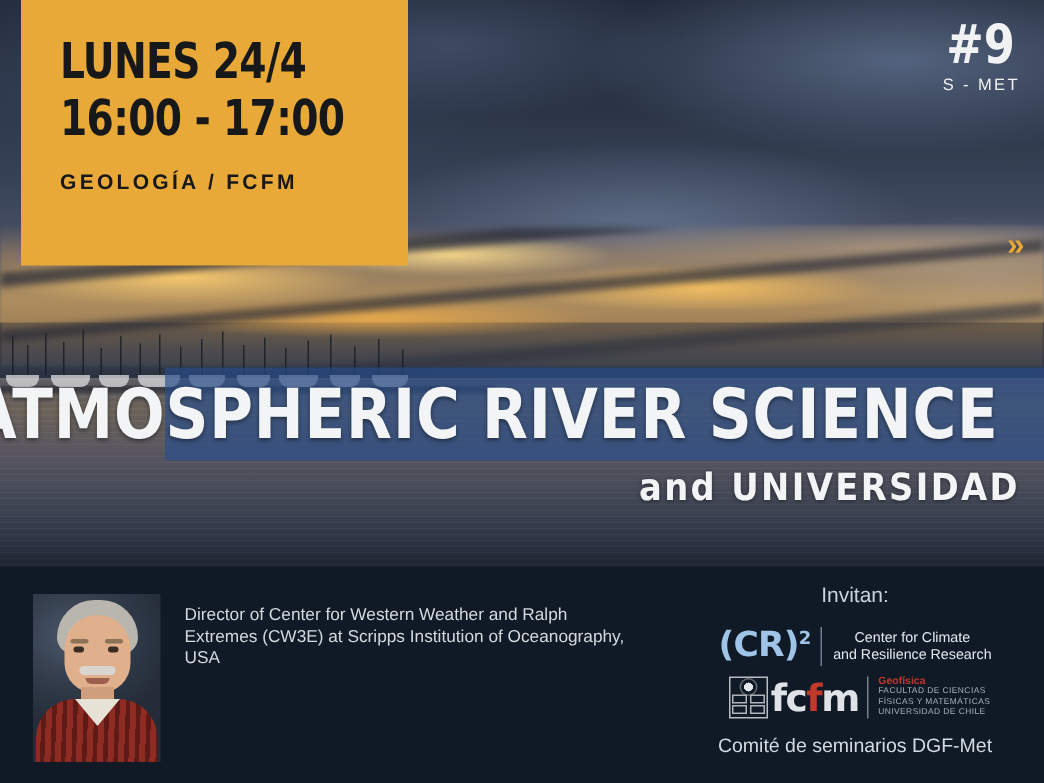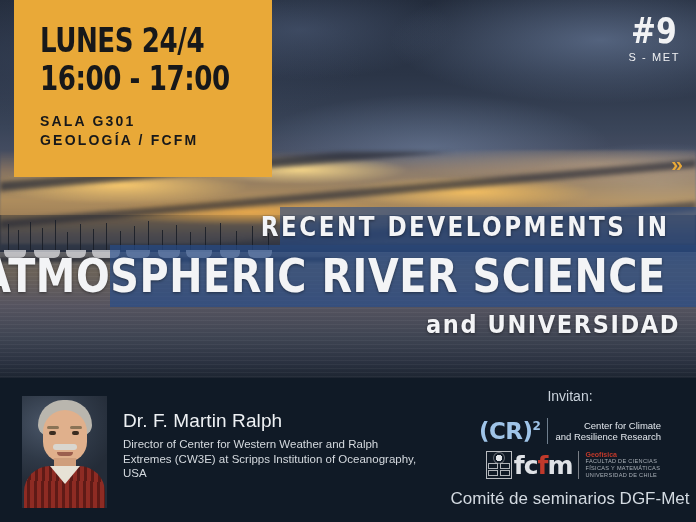--- a/index.html
+++ b/index.html
@@ -182,41 +182,41 @@
   
   #sponsors{position:absolute;left:450px;top:10px;width:240px;text-align:center;}
   .invitan{color:#c9d2db;font-size:14px;}
   .logo-cr{display:flex;align-items:center;justify-content:center;gap:7px;margin-top:14px;}
   .cr-mark{
     color:#9fc4e8;font-size:23px;font-weight:bold;letter-spacing:-.5px;line-height:1;
     font-family:"DejaVu Sans","Liberation Sans",sans-serif;
   }
   .cr-mark sup{font-size:12px;}
   .cr-div{width:1px;height:26px;background:#6f7e8d;}
-  .cr-txt{color:#e3e8ee;font-size:9.5px;line-height:11.5px;text-align:right;}
+  .cr-txt{color:#e3e8ee;font-size:9.5px;line-height:11.5px;text-align:center;}
 
   .logo-fcfm{display:flex;align-items:center;justify-content:center;gap:2px;margin-top:7px;padding-left:6px;}
   .crest{
     width:26px;height:28px;border:1.4px solid #b9bcc0;position:relative;background:transparent;
   }
   .crest .sun{position:absolute;left:7px;top:1px;width:10px;height:10px;border-radius:50%;
     background:radial-gradient(circle,#e3e6ea 0 42%, rgba(227,230,234,0) 43%);
     box-shadow:0 0 0 1px rgba(185,188,192,.5);}
   .crest .quad{position:absolute;left:0;top:10px;width:26px;height:16px;}
   .crest .quad i{position:absolute;border:1px solid #b0b4b8;}
   .fcfm-word{
     color:#dfe2e6;font-size:25px;font-weight:bold;letter-spacing:-1px;line-height:1;
     font-family:"DejaVu Sans","Liberation Sans",sans-serif;
   }
   .fcfm-word .r{color:#c0392b;}
   .fcfm-div{width:1px;height:28px;background:#7a7f86;margin:0 4px;}
   .fcfm-txt{text-align:left;}
   .fcfm-geo{color:#c0392b;font-size:7px;font-weight:bold;}
   .fcfm-fac{color:#aab0b8;font-size:5.6px;line-height:7px;letter-spacing:.3px;}
-  .comite{color:#d3dae1;font-size:17px;margin-top:10px;}
+  .comite{color:#d3dae1;font-size:13px;margin-top:10px;}
 </style>
 </head>
 <body>
 
 <div id="poster">
 
   <div id="photo">
     <div class="sky"></div>
     <div class="sunset"></div>
     <div class="streaks"></div>
@@ -253,38 +253,34 @@
       <div class="hull" style="left:186px;width:26px;"></div>
       <div class="hull" style="left:220px;width:20px;"></div>
       <div class="hull" style="left:248px;width:24px;"></div>
     </div>
   </div>
 
   <div id="date-box">
     <div class="date-line">LUNES 24/4</div>
     <div class="date-line">16:00 - 17:00</div>
     <div class="venue">
-      <div>SALA G301</div>
       <div>GEOLOGÍA / FCFM</div>
     </div>
   </div>
 
   <div id="issue">
     <div class="num">#9</div>
     <div class="sub">S - MET</div>
   </div>
 
   <div id="seminario">
     <span class="chev">»</span>
   </div>
 
   <div id="title">
-    <div class="band band-1">
-      <span class="t-line t1">RECENT DEVELOPMENTS IN</span>
-    </div>
     <div class="band band-2">
       <span class="t-line t2">ATMOSPHERIC RIVER SCIENCE</span>
     </div>
     <div class="band band-3">
       <span class="t-line t3">and UNIVERSIDAD</span>
     </div>
   </div>
 
   <div id="footer">
 
@@ -296,21 +292,20 @@
       <div class="p-eye" style="left:27px;"></div>
       <div class="p-eye" style="left:50px;"></div>
       <div class="p-stache"></div>
       <div class="p-mouth"></div>
       <div class="p-neck"></div>
       <div class="p-shirt"></div>
       <div class="p-collar"></div>
     </div>
 
     <div id="speaker">
-      <div class="sp-name">Dr. F. Martin Ralph</div>
       <div class="sp-bio">Director of Center for Western Weather and Ralph Extremes (CW3E) at Scripps Institution of Oceanography, USA</div>
     </div>
 
     <div id="sponsors">
       <div class="invitan">Invitan:</div>
 
       <div class="logo-cr">
         <div class="cr-mark">
           <span>(CR)</span><sup>2</sup>
         </div>

